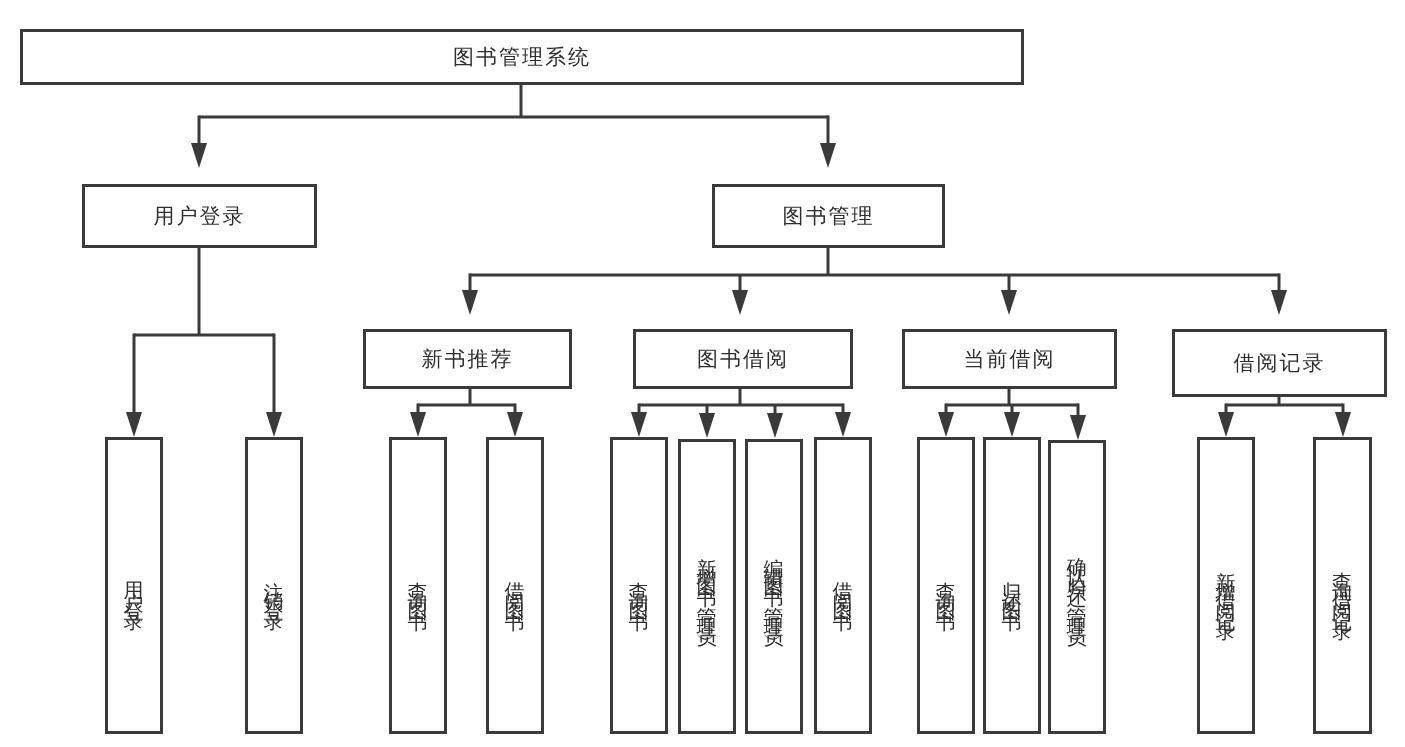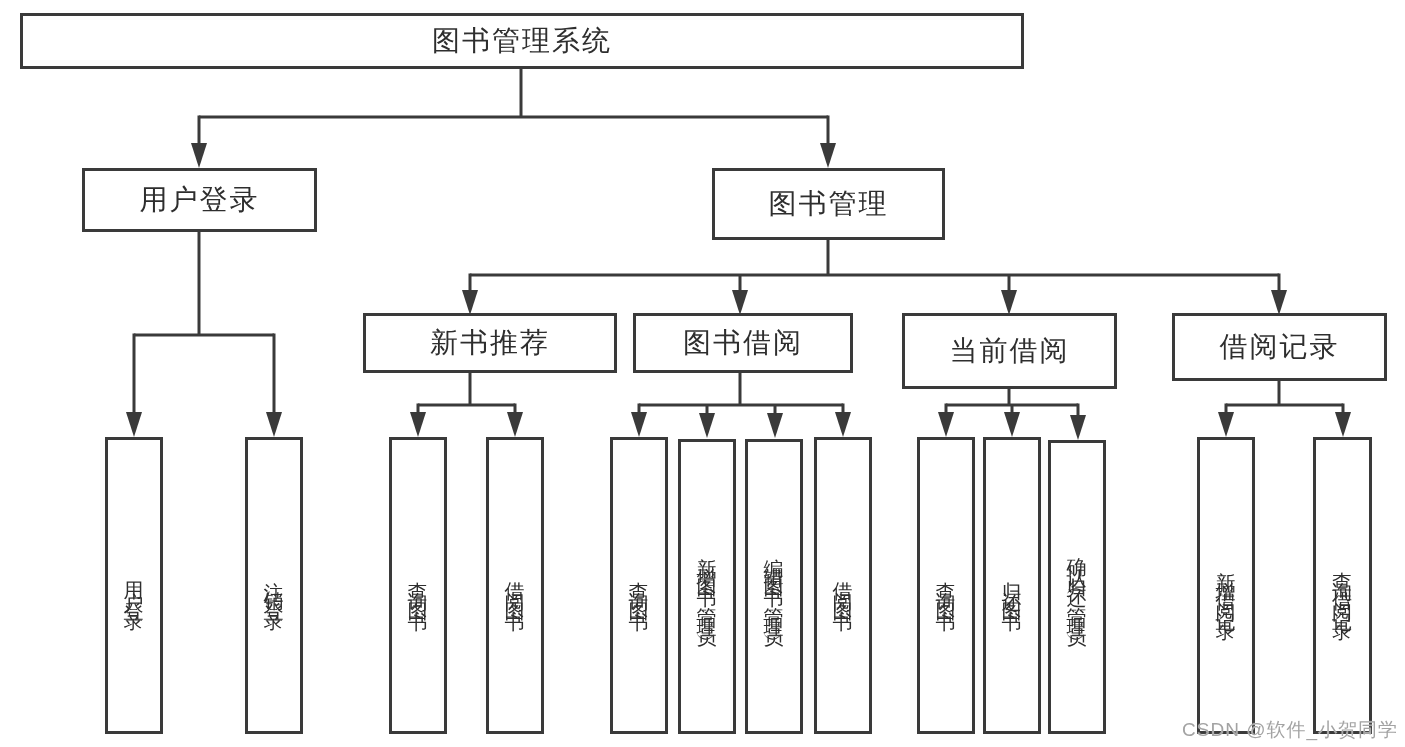--- a/index.html
+++ b/index.html
@@ -26,23 +26,24 @@
     position: absolute;
     box-sizing: border-box;
     border: 3px solid #3a3a3a;
     background: #ffffff;
     display: flex;
     align-items: center;
     justify-content: center;
     color: #2e2e2e;
   }
   .hlabel {
-    font-size: 28px;
+    font-size: 21px;
     letter-spacing: 2px;
     white-space: nowrap;
+    margin-top: 16px;
   }
   .leaf {
     width: 58px;
     top: 437px;
     height: 297px;
   }
   .vlabel {
     writing-mode: vertical-rl;
     text-orientation: mixed;
     font-size: 20px;
@@ -123,40 +124,39 @@
       <polygon points="1078,440 1070,415 1086,415"></polygon>
 
       <polygon points="1226,437 1218,412 1234,412"></polygon>
       <polygon points="1343,437 1335,412 1351,412"></polygon>
     </g>
   </svg>
 
   <div class="box hlabel" style="left:20px; top:13px; width:1004px; height:56px;">图书管理系统</div>
 
   <div class="box hlabel" style="left:82px; top:168px; width:235px; height:64px;">用户登录</div>
-  <div class="box hlabel" style="left:712px; top:168px; width:233px; height:72px;">图书管理</div>
+  <div class="box hlabel" style="left:712px; top:168px; width:233px; height:64px;">图书管理</div>
 
-  <div class="box hlabel" style="left:363px; top:313px; width:254px; height:60px;">新书推荐</div>
+  <div class="box hlabel" style="left:363px; top:313px; width:209px; height:60px;">新书推荐</div>
   <div class="box hlabel" style="left:633px; top:313px; width:220px; height:60px;">图书借阅</div>
-  <div class="box hlabel" style="left:902px; top:313px; width:215px; height:76px;">当前借阅</div>
+  <div class="box hlabel" style="left:902px; top:313px; width:215px; height:60px;">当前借阅</div>
   <div class="box hlabel" style="left:1172px; top:313px; width:215px; height:68px;">借阅记录</div>
 
   <div class="box leaf vlabel" style="left:105px;">用户登录</div>
   <div class="box leaf vlabel" style="left:245px;">注销登录</div>
 
   <div class="box leaf vlabel" style="left:389px;">查询图书</div>
   <div class="box leaf vlabel" style="left:486px;">借阅图书</div>
 
   <div class="box leaf vlabel" style="left:610px;">查询图书</div>
   <div class="box leaf vlabel" style="left:678px; top:439px; height:295px;">新增图书（管理员）</div>
   <div class="box leaf vlabel" style="left:745px; top:439px; height:295px;">编辑图书（管理员）</div>
   <div class="box leaf vlabel" style="left:814px;">借阅图书</div>
 
   <div class="box leaf vlabel" style="left:917px;">查询图书</div>
   <div class="box leaf vlabel" style="left:983px;">归还图书</div>
   <div class="box leaf vlabel" style="left:1048px; top:440px; height:294px;">确认归还（管理员）</div>
 
   <div class="box leaf vlabel" style="left:1197px;">新增借阅记录</div>
   <div class="box leaf vlabel" style="left:1313px; width:59px;">查询借阅记录</div>
 
-  <div class="watermark">CSDN @软件_小贺同学</div>
 
 </div>
 
 </body></html>

